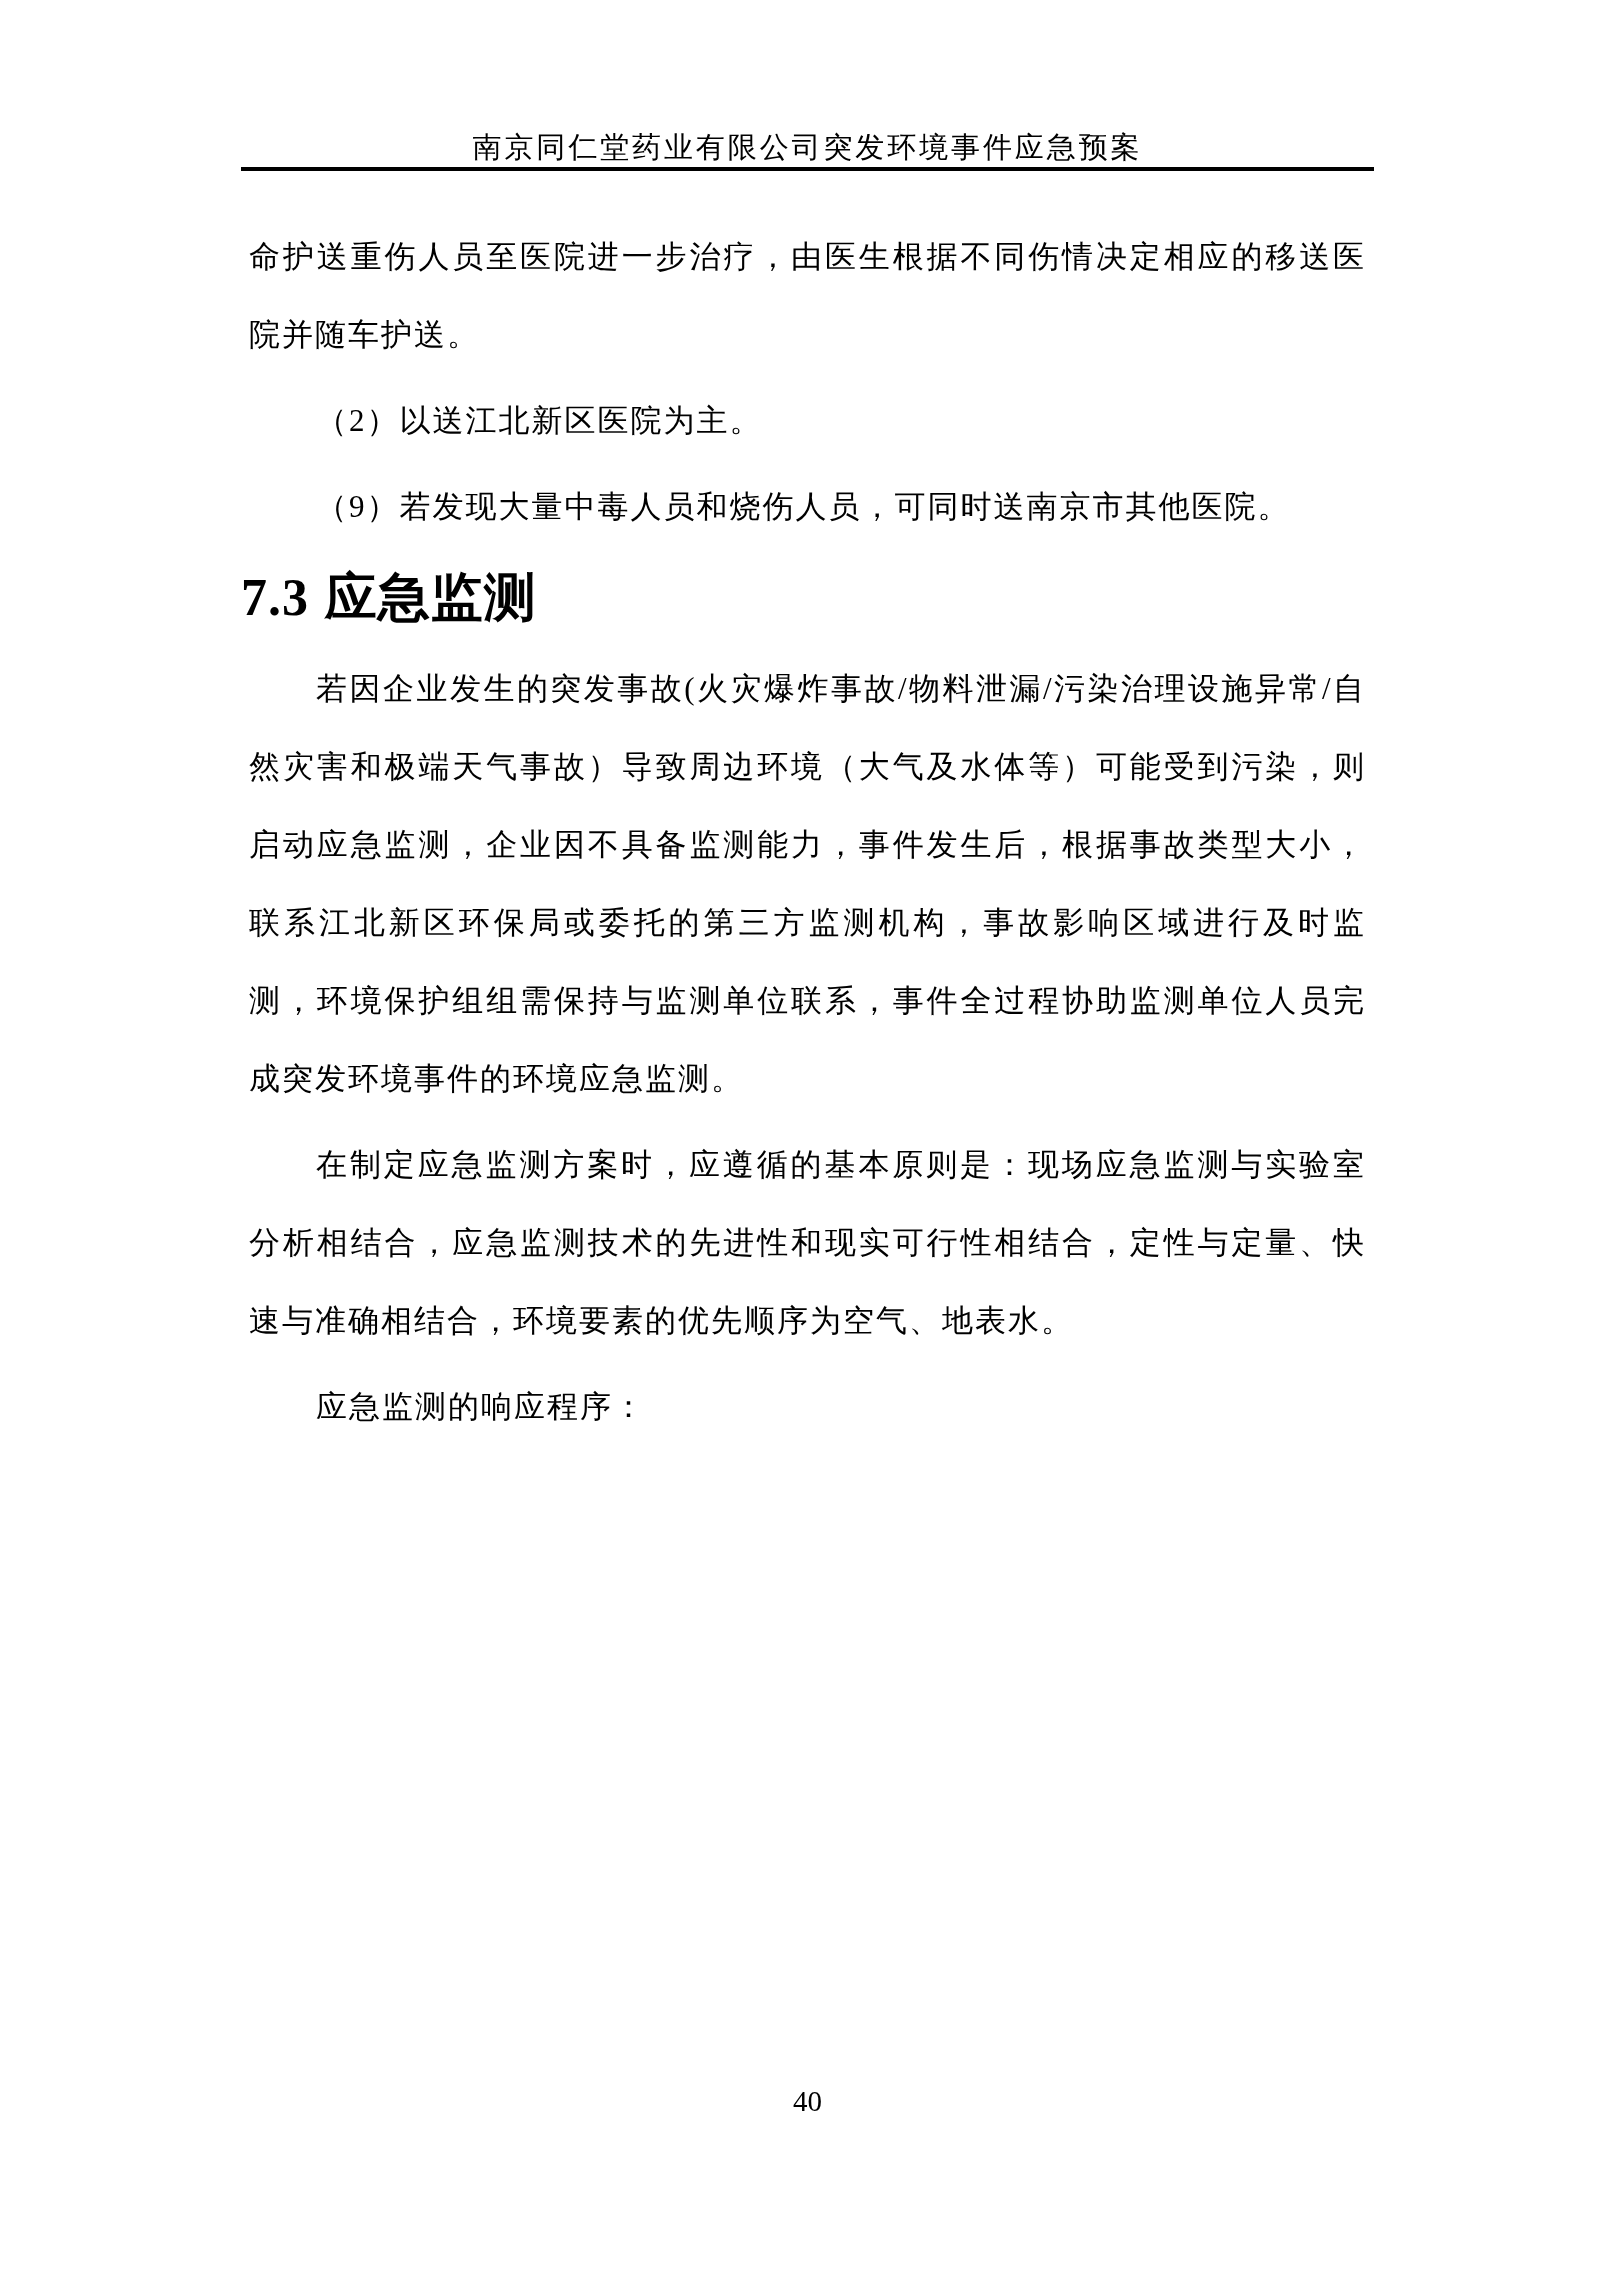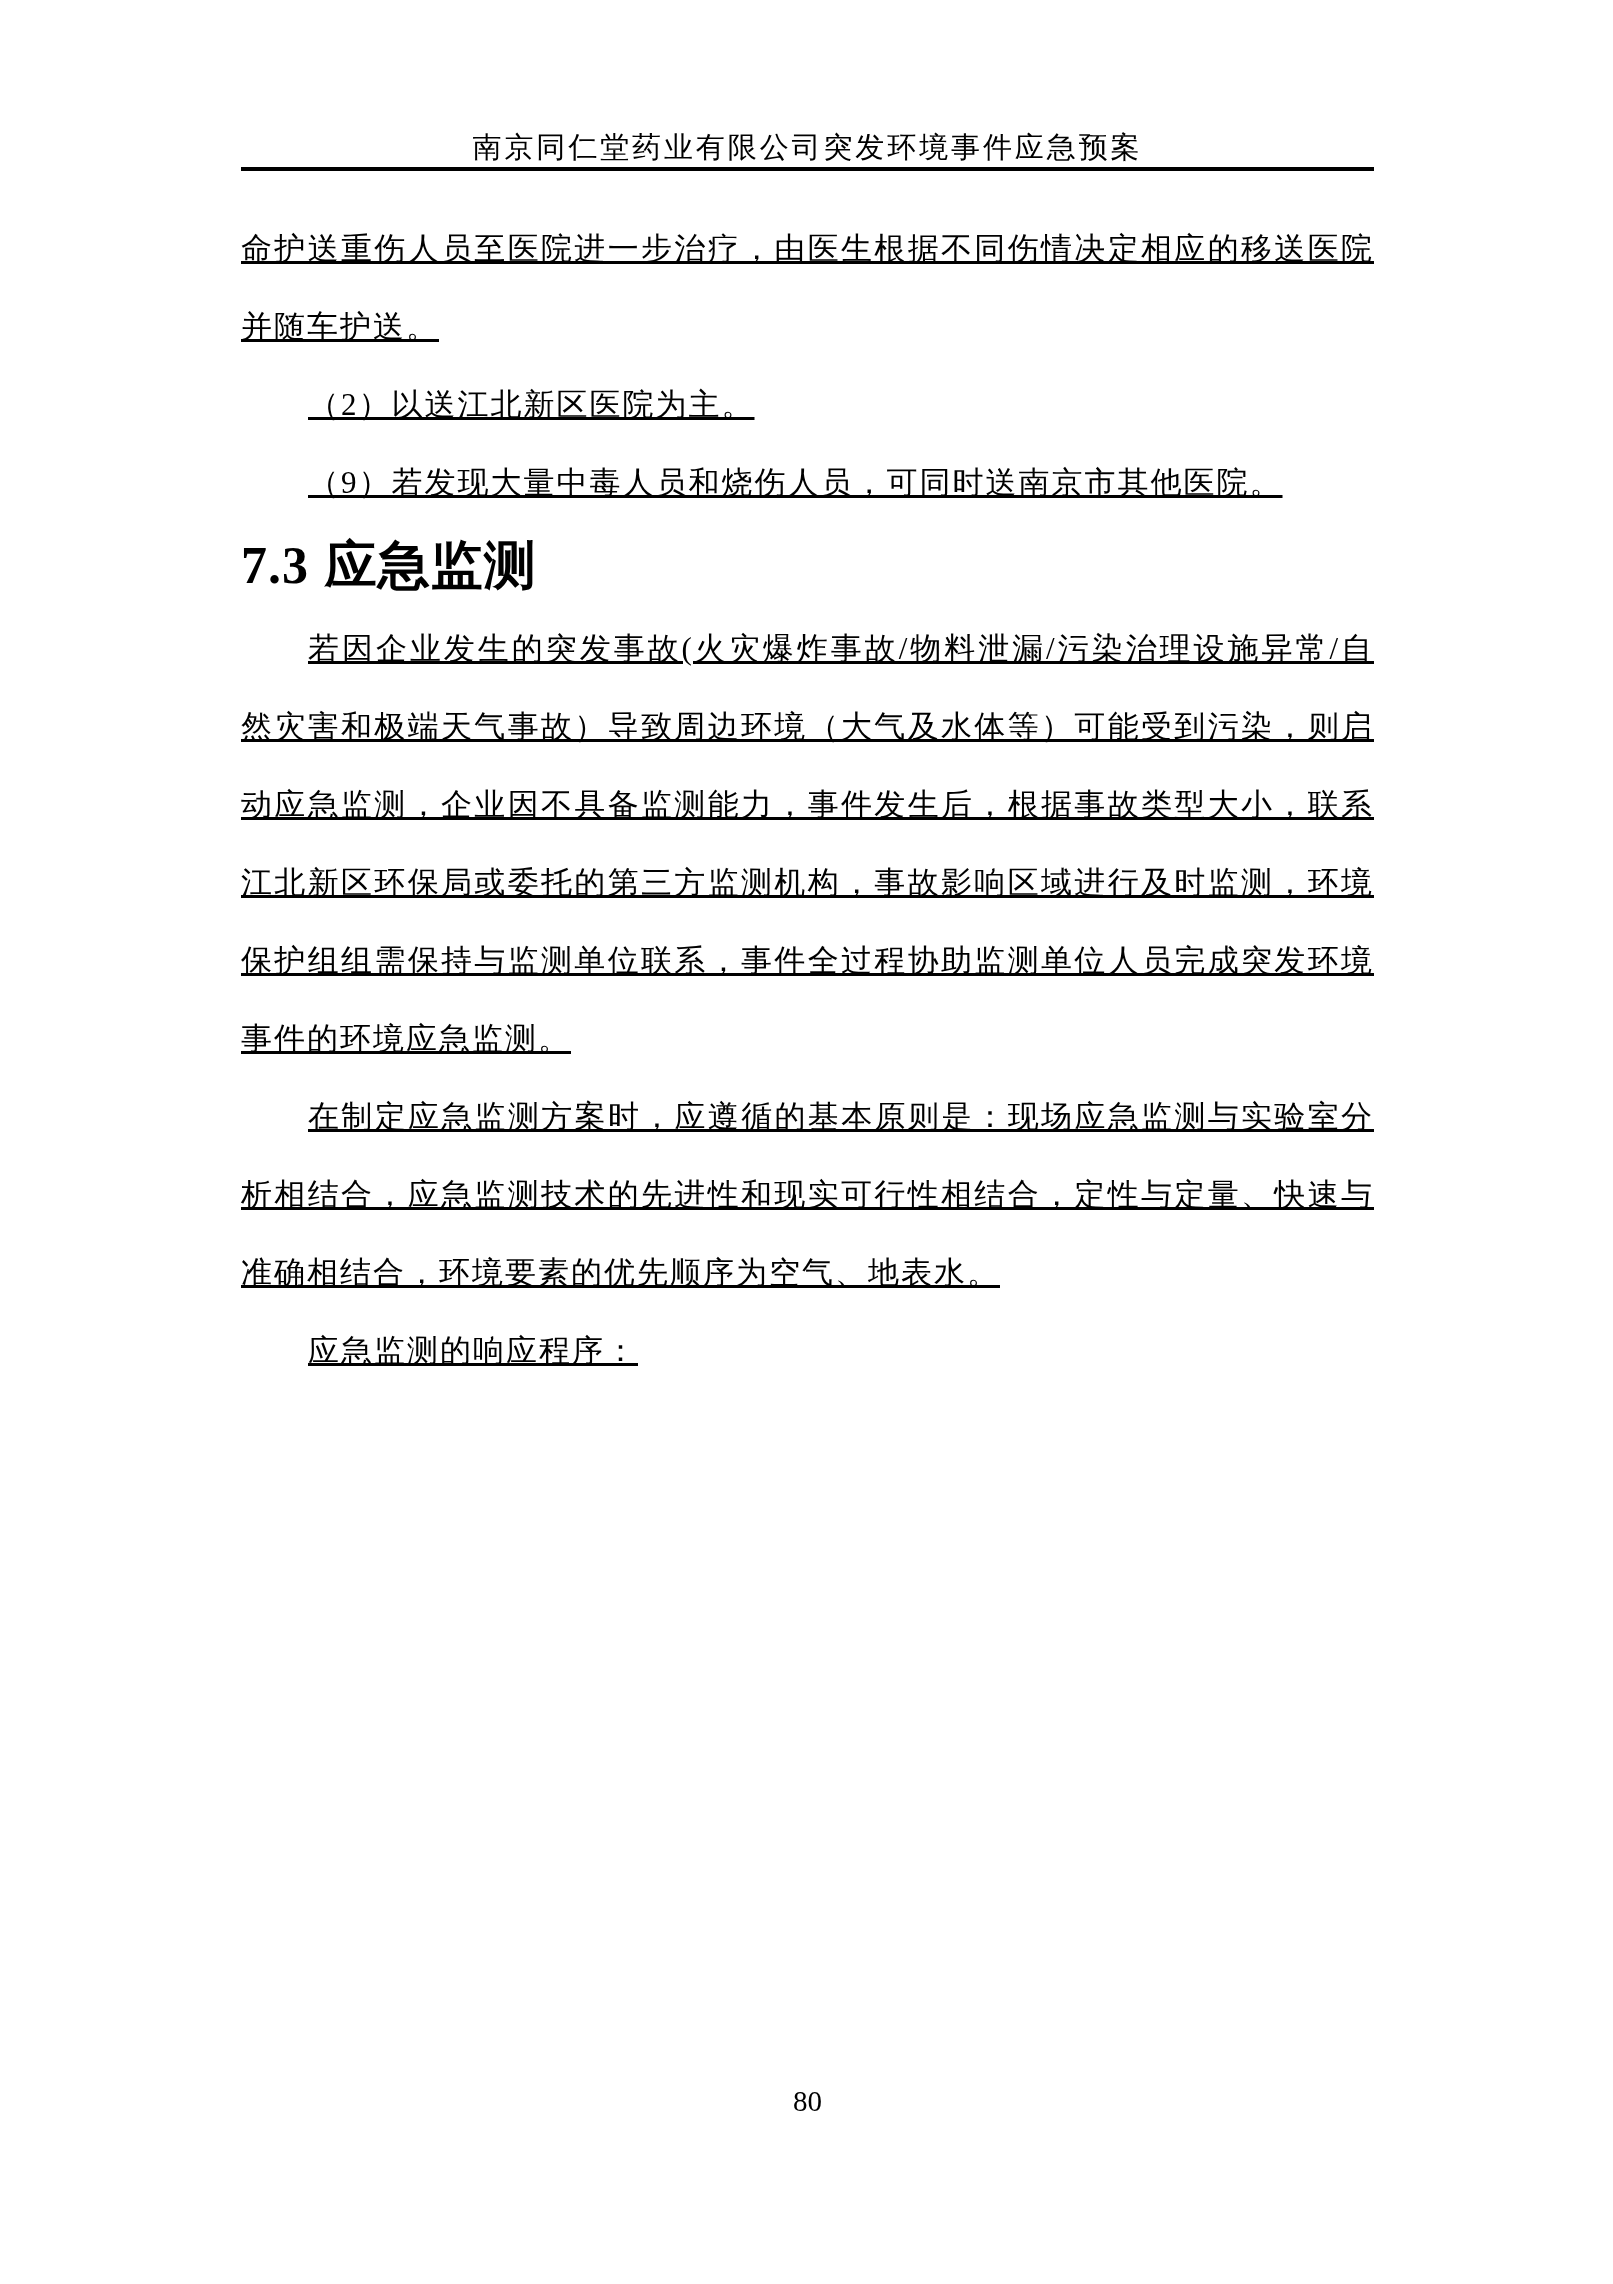--- a/index.html
+++ b/index.html
@@ -39,23 +39,22 @@
     position: absolute;
     top: 210px;
     left: 241px;
     width: 1133px;
     font-size: 31px;
     letter-spacing: 2px;
     line-height: 78px;
     text-align: justify;
   }
   .body-text p {
-    margin: 0;
+    margin: 8px;
     text-indent: 67px;
-    text-decoration: underline;
   }
   .body-text p.no-indent {
     text-indent: 0;
   }
   .section-heading {
     margin: 0;
     font-size: 52px;
     line-height: 88px;
     font-weight: bold;
     letter-spacing: 1px;
@@ -97,16 +96,16 @@
     <p>若因企业发生的突发事故(火灾爆炸事故/物料泄漏/污染治理设施异常/自然灾害和极端天气事故）导致周边环境（大气及水体等）可能受到污染，则启动应急监测，企业因不具备监测能力，事件发生后，根据事故类型大小，联系江北新区环保局或委托的第三方监测机构，事故影响区域进行及时监测，环境保护组组需保持与监测单位联系，事件全过程协助监测单位人员完成突发环境事件的环境应急监测。</p>
 
 
 
     <p>在制定应急监测方案时，应遵循的基本原则是：现场应急监测与实验室分析相结合，应急监测技术的先进性和现实可行性相结合，定性与定量、快速与准确相结合，环境要素的优先顺序为空气、地表水。</p>
 
     <p>应急监测的响应程序：</p>
 
   </div>
 
-  <div class="doc-footer">80</div>
+  <div class="doc-footer">40</div>
 
 </div>
 
 
 </body></html>

